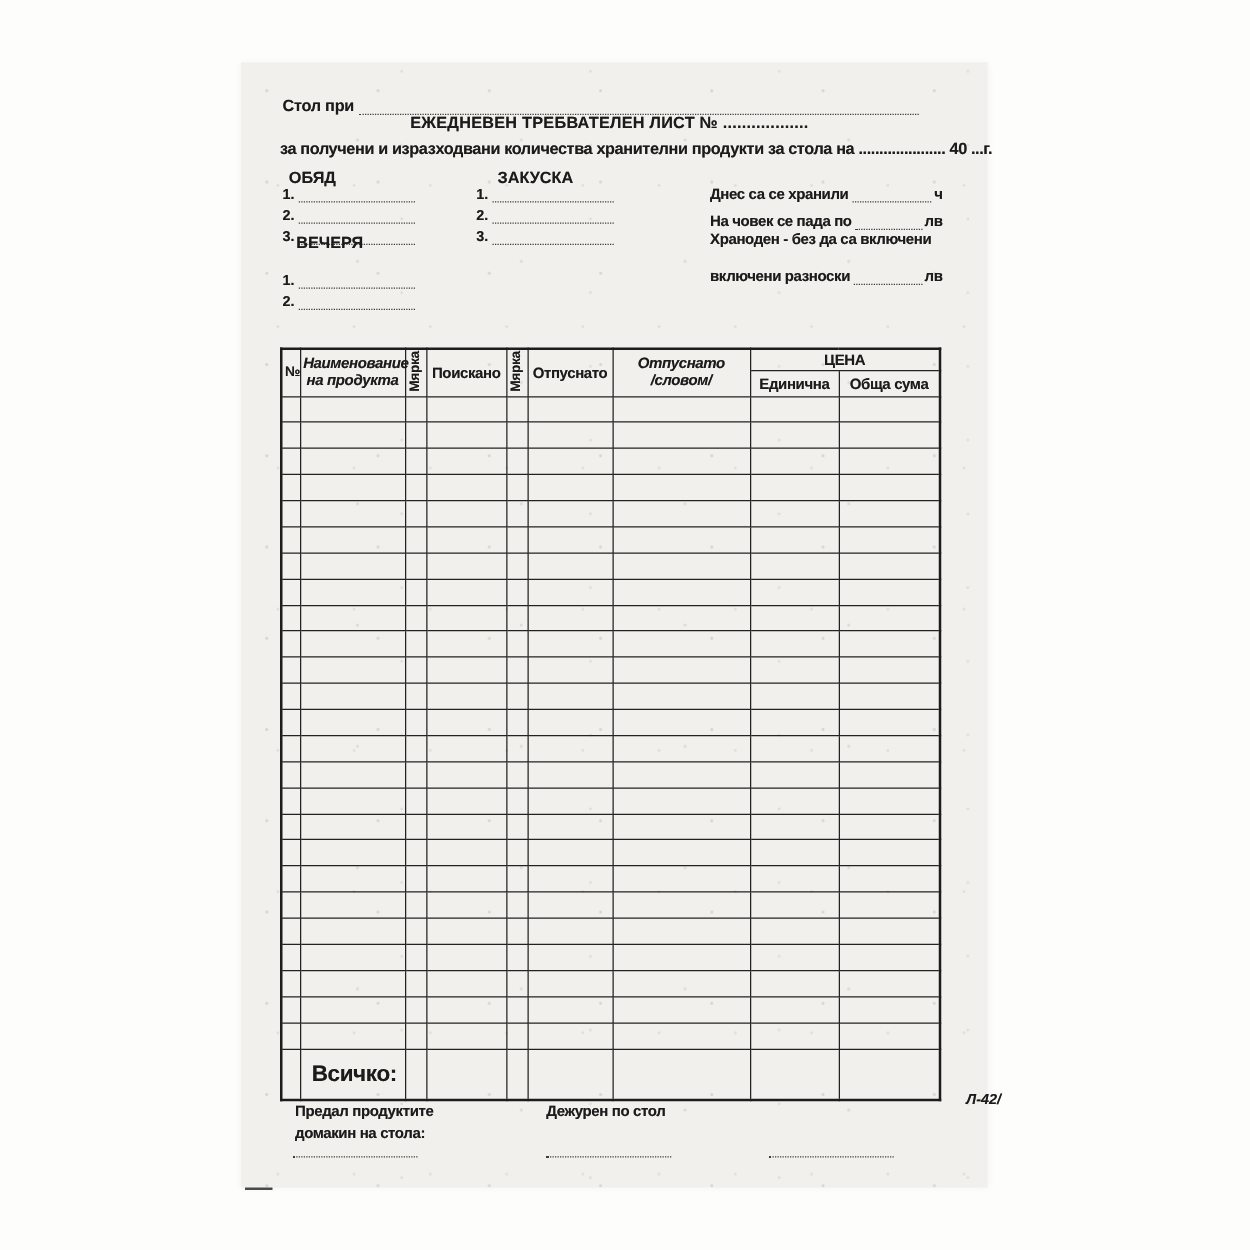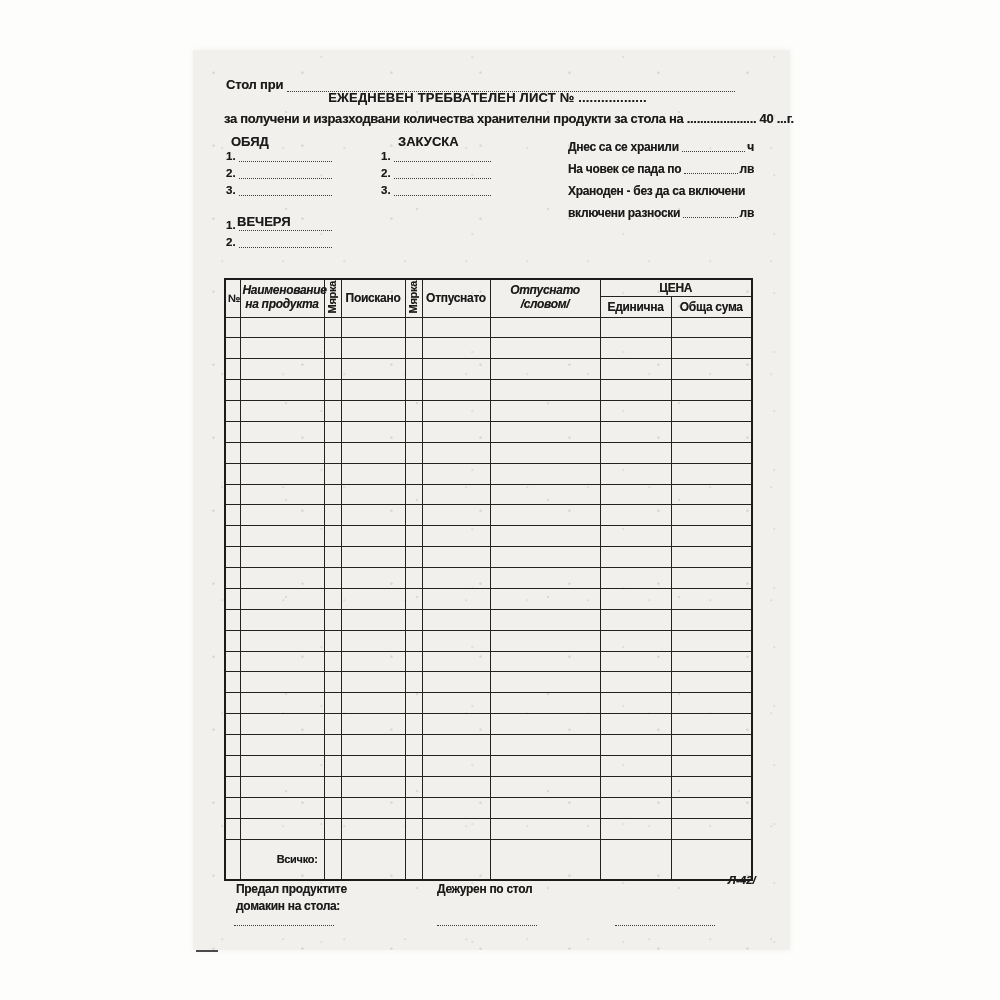--- a/index.html
+++ b/index.html
@@ -51,21 +51,21 @@
   .meal-line {
     position:absolute; display:flex; align-items:flex-end;
     font-size:11.5px; font-weight:700;
   }
   .meal-line .num { padding-right:3px; }
   .meal-line .leader { height:12px; border-bottom:1.5px dotted #3c3c38; }
 
   
   .stats { position:absolute; left:375px; top:90px; width:186px; }
   .stat-line {
-    display:flex; align-items:flex-start; font-size:12px; font-weight:700;
+    display:flex; align-items:flex-end; font-size:12px; font-weight:700;
     height:22px; letter-spacing:-0.3px;
   }
   .stat-line .lbl { white-space:nowrap; padding-right:3px; }
   .stat-line .unit { white-space:nowrap; padding-left:2px; }
   .stat-line .leader { height:12px; border-bottom:1.5px dotted #3c3c38; }
   .stat-line.nolead { display:block; }
 
   
   table.req {
     position:absolute; left:31px; top:228px; width:527px; height:603px;
@@ -77,27 +77,27 @@
     font-size:12px; font-weight:700; text-align:center; vertical-align:middle;
     letter-spacing:-0.3px;
   }
   table.req thead tr.r1 { height:17px; }
   table.req thead tr.r2 { height:21px; }
   table.req thead th .l2 { display:block; line-height:1.15;font-style:italic; }
   .vert {
     writing-mode:vertical-rl; transform:rotate(180deg);
     font-size:11px; line-height:1; margin:0 auto;
   }
-  table.req tfoot td { height:41px; font-size:11px; }
+  table.req tfoot td { height:41px; font-size:18px; }
   table.req tfoot td.total-cell { text-align:right; padding-right:6px; }
 
   
   .sig { position:absolute; font-size:12px; font-weight:700; letter-spacing:-0.3px; line-height:17px; }
   .sig-line { position:absolute; width:100px; border-bottom:1.6px dotted #3c3c38; height:0; }
-  .form-code { position:absolute; font-size:11.5px; font-weight:700; font-style:italic; }
+  .form-code { position:absolute; font-size:11.5px; font-weight:700; font-style:italic;margin-left:45px; }
   .corner-mark { position:absolute; left:196px; top:950px; width:22px; height:2.4px; background:#4a4a4a; }
 </style>
 </head>
 <body>
 
 <div class="paper soft">
 
   <div class="canteen-line">
     <span class="lbl b">Стол при</span>
     <span class="leader"></span>
@@ -116,21 +116,21 @@
   </div>
   <div class="meal-line" style="left:33px; top:117px; width:106px;">
     <span class="num">2.</span>
       <span class="leader"></span>
   </div>
   <div class="meal-line" style="left:33px; top:134px; width:106px;">
     <span class="num">3.</span>
       <span class="leader"></span>
   </div>
 
-  <div class="meal-label" style="left:44px; top:164px;text-align:right;">ВЕЧЕРЯ</div>
+  <div class="meal-label" style="left:44px; top:136px;text-align:right;">ВЕЧЕРЯ</div>
   <div class="meal-line" style="left:33px; top:169px; width:106px;">
     <span class="num">1.</span>
       <span class="leader"></span>
   </div>
   <div class="meal-line" style="left:33px; top:186px; width:106px;">
     <span class="num">2.</span>
       <span class="leader"></span>
   </div>
 
   <div class="meal-label" style="left:205px; top:84px;">ЗАКУСКА</div>

